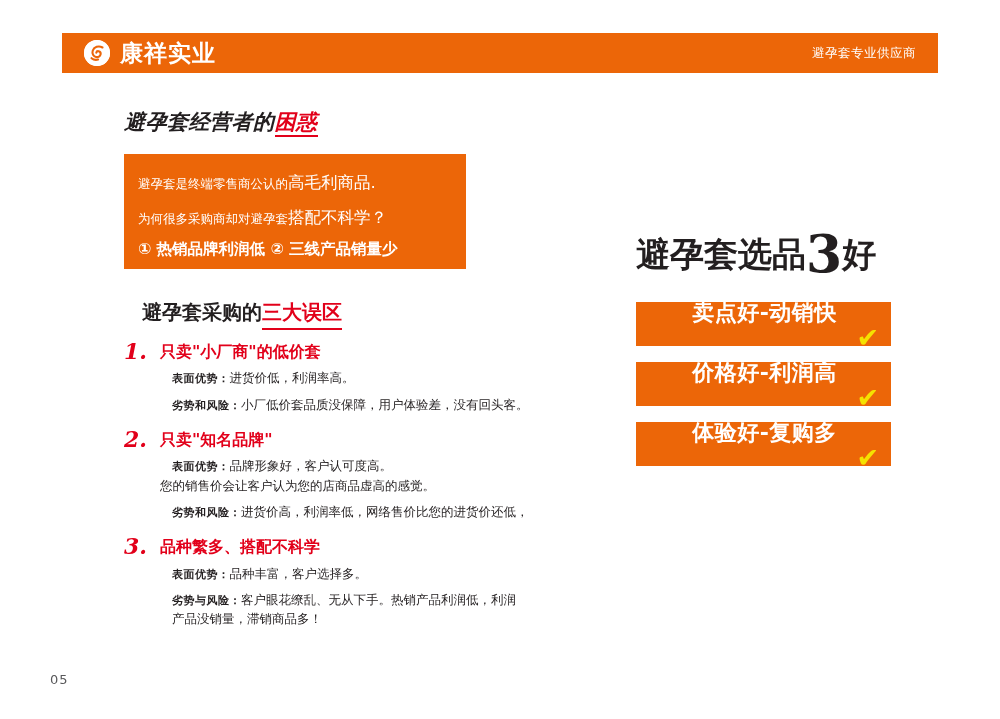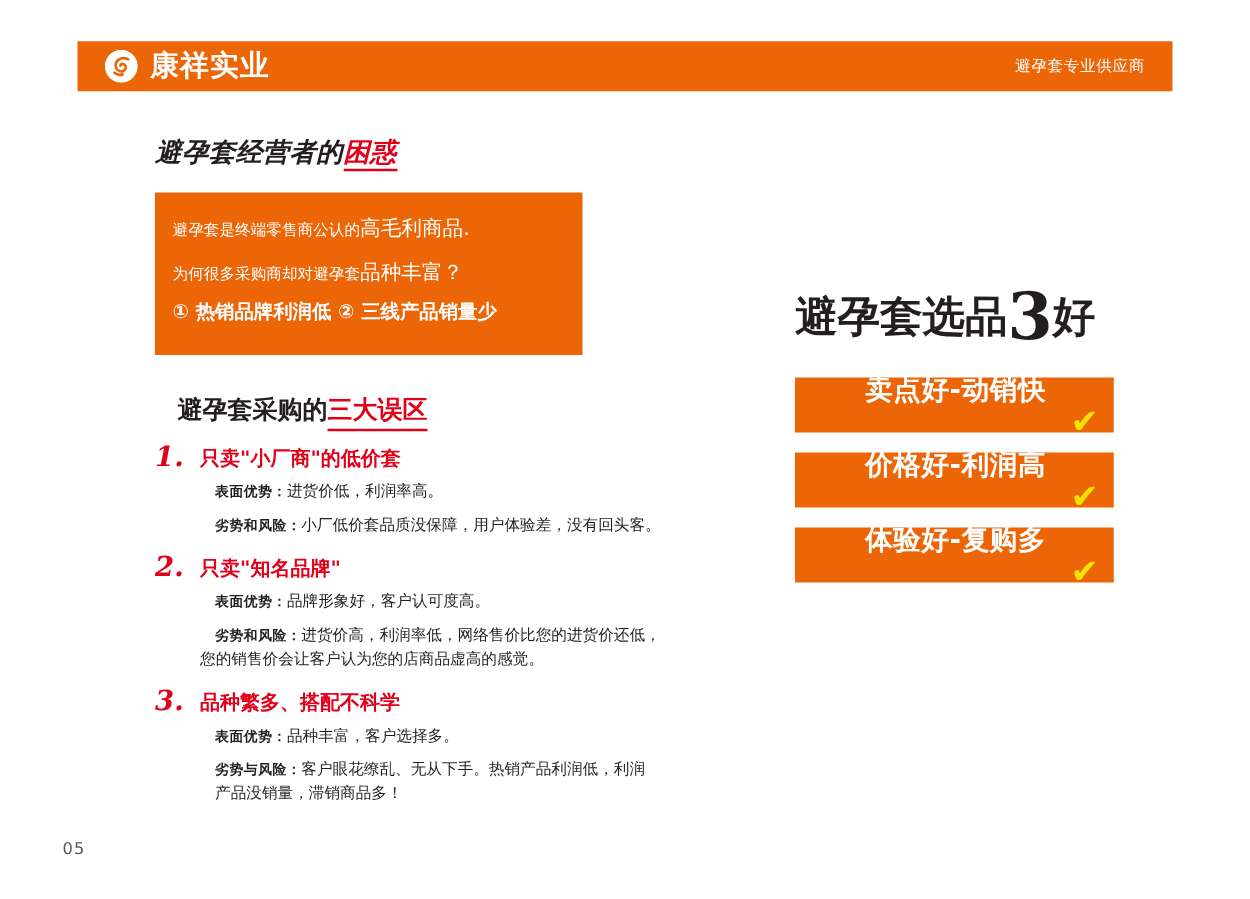--- a/index.html
+++ b/index.html
@@ -81,21 +81,21 @@
   .title-1 .hl {
     color: #e2001a;
     border-bottom: 2px solid #e2001a;
     padding-bottom: 1px;
   }
   .orange-box {
     margin-top: 18px;
     width: 342px;
     background: #ec6608;
     color: #ffffff;
-    padding: 16px 16px 23px 14px;
+    padding: 16px 16px 8px 14px;
     box-sizing: border-box;
   }
   .ob-line {
     line-height: 1.55;
     white-space: nowrap;
   }
   .ob-line.l1 { font-size: 12.5px; margin-bottom: 9px; }
   .ob-line.l2 { font-size: 12.5px; margin-bottom: 7px; }
   .ob-line .big { font-size: 16.5px; }
   .ob-line.l3 { font-size: 15.5px; font-weight: bold; margin-top: 5px; }
@@ -234,21 +234,21 @@
 
     <div class="title-1">
       <span>避孕套经营者的</span><span class="hl">困惑</span>
     </div>
 
     <div class="orange-box">
       <div class="ob-line l1">
         <span>避孕套是终端零售商公认的</span><span class="big">高毛利商品.</span>
       </div>
       <div class="ob-line l2">
-        <span>为何很多采购商却对避孕套</span><span class="big">品种丰富？</span>
+        <span>为何很多采购商却对避孕套</span><span class="big">搭配不科学？</span>
       </div>
       <div class="ob-line l3">①  热销品牌利润低  ②  三线产品销量少</div>
     </div>
 
     <div class="title-2">
       <span>避孕套采购的</span><span class="hl">三大误区</span>
     </div>
 
     <div class="item">
       <span class="num">1.</span>
@@ -260,25 +260,25 @@
         <span class="lbl">劣势和风险：</span><span class="txt">小厂低价套品质没保障，用户体验差，没有回头客。</span>
       </div>
     </div>
 
     <div class="item">
       <span class="num">2.</span>
       <div class="heading">只卖"知名品牌"</div>
       <div class="row">
         <span class="lbl">表面优势：</span><span class="txt">品牌形象好，客户认可度高。</span>
       </div>
-      <div class="row">
-        <span class="lbl">劣势和风险：</span><span class="txt">进货价高，利润率低，网络售价比您的进货价还低，</span>
-      </div>
       <div class="row" style="padding-left:0;margin-top:0;">
         <span class="txt">您的销售价会让客户认为您的店商品虚高的感觉。</span>
+      </div>
+      <div class="row">
+        <span class="lbl">劣势和风险：</span><span class="txt">进货价高，利润率低，网络售价比您的进货价还低，</span>
       </div>
     </div>
 
     <div class="item">
       <span class="num">3.</span>
       <div class="heading">品种繁多、搭配不科学</div>
       <div class="row">
         <span class="lbl">表面优势：</span><span class="txt">品种丰富，客户选择多。</span>
       </div>
       <div class="row">

